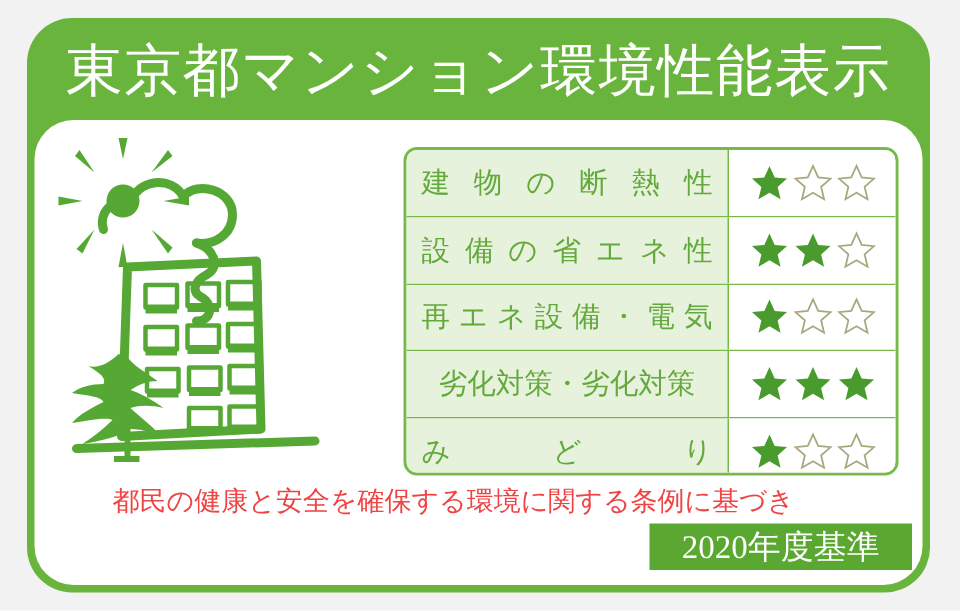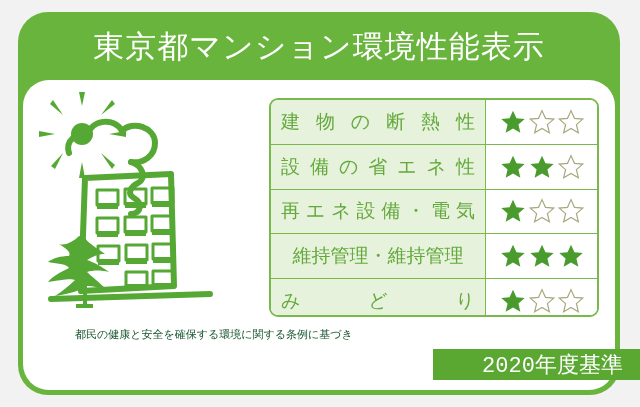--- a/index.html
+++ b/index.html
@@ -17,21 +17,21 @@
     background:#69b43c;
     border-radius:30px;
   }
   .title-bar{
     position:absolute;
     left:0; top:0; width:602px; height:70px;
     display:flex; align-items:center; justify-content:center;
   }
   .title-text{
     color:#ffffff;
-    font-size:31px;
+    font-size:38px;
     letter-spacing:1px;
     white-space:nowrap;
     font-family:"DejaVu Sans","Liberation Sans",sans-serif;
   }
   .inner-panel{
     position:absolute;
     left:5px; top:68px;
     width:592px; height:310px;
     box-sizing:border-box;
     background:#ffffff;
@@ -84,37 +84,36 @@
 
   
   .footer{
     position:absolute;
     left:0; top:242px;
     width:592px; height:64px;
   }
   .note{
     position:absolute;
     left:52px; top:0;
-    color:#14532d;
-    font-size:11px;
+    color:#ef4444;
+    font-size:18px;
     line-height:25px;
     white-space:nowrap;
     font-family:"DejaVu Sans","Liberation Sans",sans-serif;
   }
   .badge{
     position:absolute;
     left:410px; top:27px;
     width:175px; height:31px;
     background:#5aa832;
     color:#ffffff;
     font-size:22px;
     display:flex;align-items:center;justify-content:center;
-    font-family:Liberation Mono, monospace;
+    font-family:Liberation Serif, serif;
     white-space:nowrap;
-    padding-left:32px;
   }
 </style>
 </head>
 <body>
 
 <div class="label-card">
 
   <div class="title-bar">
     <div class="title-text">東京都マンション環境性能表示</div>
   </div>
@@ -263,21 +262,21 @@
           <svg class="star" width="26" height="26" viewBox="0 0 24 24">
               <polygon points="12,1.5 15.2,8.6 22.8,9.3 17,14.4 18.8,22 12,18 5.2,22 7,14.4 1.2,9.3 8.8,8.6" fill="none" stroke="#a8a87e" stroke-width="1.1"></polygon>
             </svg>
           <svg class="star" width="26" height="26" viewBox="0 0 24 24">
               <polygon points="12,1.5 15.2,8.6 22.8,9.3 17,14.4 18.8,22 12,18 5.2,22 7,14.4 1.2,9.3 8.8,8.6" fill="none" stroke="#a8a87e" stroke-width="1.1"></polygon>
             </svg>
         </div>
       </div>
 
       <div class="row">
-        <div class="cell-label">維持管理・維持管理</div>
+        <div class="cell-label">劣化対策・劣化対策</div>
         <div class="cell-stars">
           <svg class="star" width="26" height="26" viewBox="0 0 24 24">
               <polygon points="12,1.5 15.2,8.6 22.8,9.3 17,14.4 18.8,22 12,18 5.2,22 7,14.4 1.2,9.3 8.8,8.6" fill="#4a9b2e"></polygon>
             </svg>
           <svg class="star" width="26" height="26" viewBox="0 0 24 24">
               <polygon points="12,1.5 15.2,8.6 22.8,9.3 17,14.4 18.8,22 12,18 5.2,22 7,14.4 1.2,9.3 8.8,8.6" fill="#4a9b2e"></polygon>
             </svg>
           <svg class="star" width="26" height="26" viewBox="0 0 24 24">
               <polygon points="12,1.5 15.2,8.6 22.8,9.3 17,14.4 18.8,22 12,18 5.2,22 7,14.4 1.2,9.3 8.8,8.6" fill="#4a9b2e"></polygon>
             </svg>

